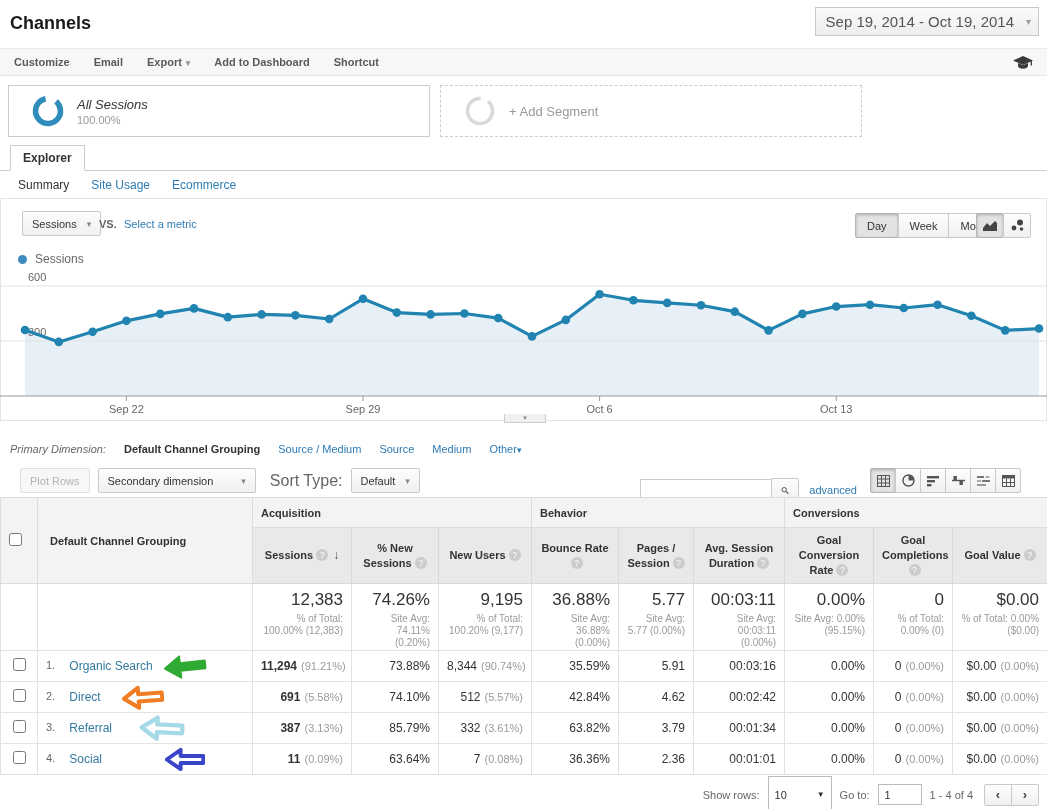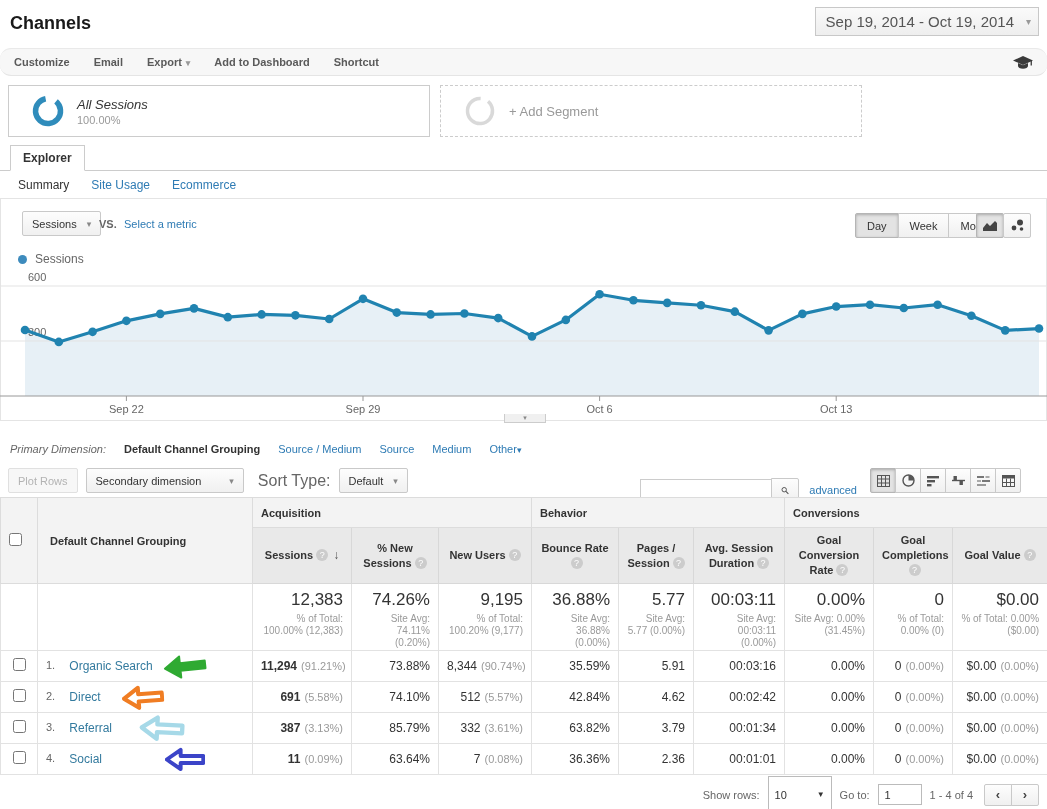--- a/index.html
+++ b/index.html
@@ -8,21 +8,21 @@
   a, .link { color:#2e7bb4; text-decoration:none; cursor:pointer; }
 
   
   #page-title { left:10px; top:13px; font-size:18px; font-weight:bold; color:#1a1a1a; }
   #date-selector { right:8px; top:7px; height:29px; border:1px solid #c8c8c8; background:linear-gradient(#fafafa,#eee);
       display:flex; align-items:center; padding:0 24px 0 10px; font-size:15px; color:#555; cursor:pointer; }
   #date-selector .caret { position:absolute; right:7px; color:#999; font-size:10px; }
 
   
   #action-bar { left:0; top:48px; width:1047px; height:28px; background:#f7f7f7; border-top:1px solid #e9e9e9; border-bottom:1px solid #e5e5e5;
-      display:flex; align-items:center; gap:24px; padding:0 14px; font-size:11px; font-weight:bold; color:#5a5a5a;border-radius:11px; }
+      display:flex; align-items:center; gap:24px; padding:0 14px; font-size:11px; font-weight:bold; color:#5a5a5a; }
   #action-bar .item { cursor:pointer; }
   #action-bar .caret { color:#999; font-size:9px; margin-left:4px; }
   #edu-icon { margin-left:auto; cursor:pointer; }
 
   
   #segment-area { left:0; top:77px; width:1047px; height:68px; }
   .seg-box { position:absolute; top:8px; height:52px; background:#fff; display:flex; align-items:center; }
   #all-sessions-box { left:8px; width:422px; border:1px solid #ccc; }
   #add-segment-box { left:440px; width:422px; border:1px dashed #ccc;align-items:center; }
   .seg-ring { margin:0 12px 0 22px; }
@@ -60,21 +60,21 @@
       font-size:7px; color:#888; text-align:center; line-height:7px; cursor:pointer; }
 
   
   #dimension-bar { left:0; top:443px; width:1047px; display:flex; align-items:center; gap:18px; padding:0 10px; font-size:11px; }
   #dimension-bar .lbl { color:#666;font-style:italic; }
   #dimension-bar .sel { font-weight:bold; color:#333; }
   #dimension-bar .caret { font-size:9px; }
 
   
   #table-toolbar { left:0; top:464px; width:1047px; height:33px; display:flex; align-items:center; padding:0 8px; }
-  #plot-rows { margin-left:0; }
+  #plot-rows { margin-left:12px; }
   #secondary-dim { margin-left:8px;gap:18px; }
   #sort-type-label { margin-left:14px; font-size:16px; color:#666; }
   #default-sort { margin-left:8px; }
   #search-wrap { margin-left:auto; display:flex; align-items:center;margin-top:19px; }
   #search-input { width:131px; height:22px; border:1px solid #ccc; border-right:none; padding:0 6px; font-size:11px; outline:none; }
   #search-btn { width:28px; height:24px; border-radius:0 2px 2px 0; }
   #advanced-link { margin:0 14px 0 10px; font-size:11px; }
   #view-btns { display:flex; margin-right:18px; }
   #view-btns .btn { width:26px; padding:0; margin-left:-1px; border-radius:0; }
   #view-btns .btn:first-child { border-radius:2px 0 0 2px; }
@@ -393,21 +393,21 @@
     <td>
             <div class="tot-main">5.77</div>
             <div class="tot-sub">Site Avg: 5.77 (0.00%)</div>
           </td>
     <td>
             <div class="tot-main">00:03:11</div>
             <div class="tot-sub">Site Avg: 00:03:11 (0.00%)</div>
           </td>
     <td>
             <div class="tot-main">0.00%</div>
-            <div class="tot-sub">Site Avg: 0.00% (31.45%)</div>
+            <div class="tot-sub">Site Avg: 0.00% (95.15%)</div>
           </td>
     <td>
             <div class="tot-main">0</div>
             <div class="tot-sub">% of Total: 0.00% (0)</div>
           </td>
     <td>
             <div class="tot-main">$0.00</div>
             <div class="tot-sub">% of Total: 0.00% ($0.00)</div>
           </td>
   </tr>

